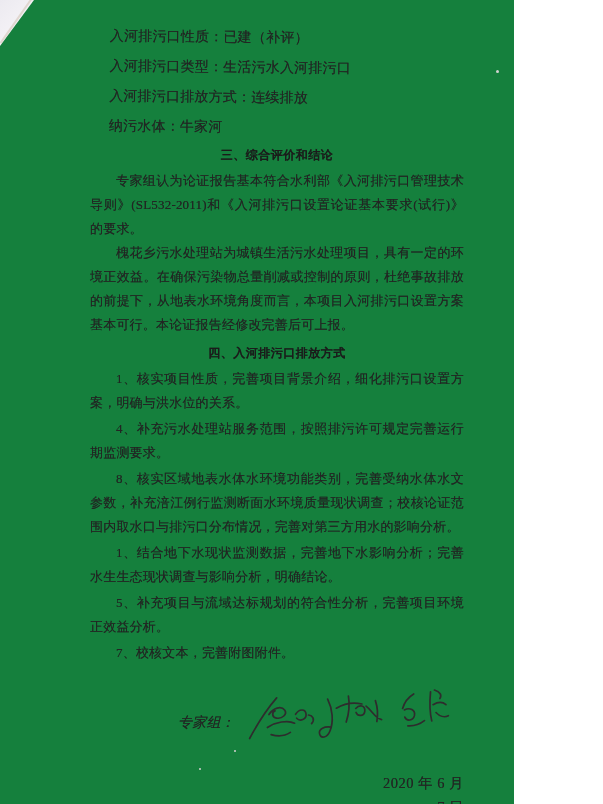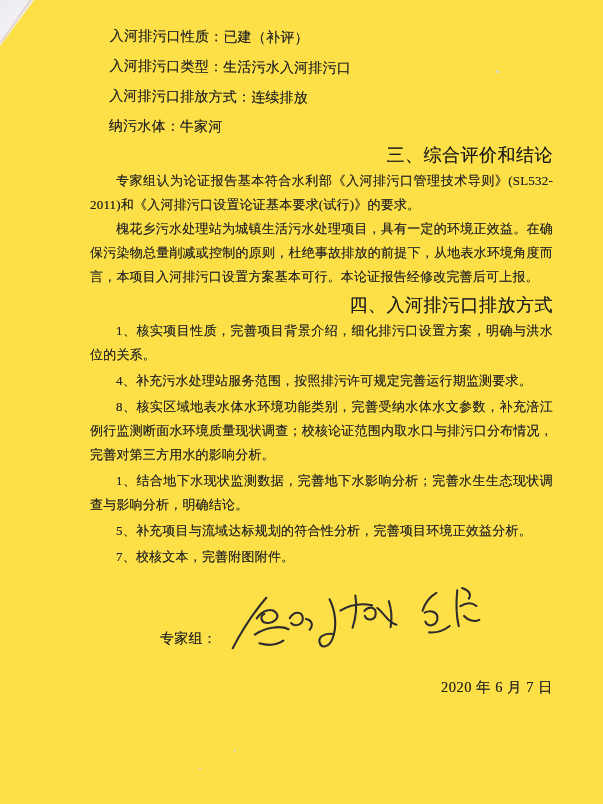--- a/index.html
+++ b/index.html
@@ -2,23 +2,23 @@
 <html><head>
 <meta charset="utf-8">
 <style>
   html, body {
     margin: 0;
     padding: 0;
     background: #ffffff;
   }
   .page {
     position: relative;
-    width: 603px;
+    width: 514px;
     height: 804px;
-    background: #fde047;
+    background: #15803d;
     overflow: hidden;
     color: #242424;
     font-family: "Liberation Serif", serif;
   }
   
   .fold-corner {
     position: absolute;
     left: 0; top: 0;
     width: 34px; height: 46px;
     background: linear-gradient(135deg, #eceaf0 0%, #f6f4f7 70%, #fbfafb 100%);
@@ -56,40 +56,41 @@
   .details {
     padding-left: 20px;
     font-size: 14px;
     line-height: 30px;
     transform: rotate(0.6deg);
     transform-origin: left top;
   }
   .detail { white-space: nowrap; }
   .sec-heading {
     font-family: "Liberation Sans", sans-serif;
-    font-weight: 400;
-    font-size: 18px;
+    font-weight: 700;
+    font-size: 12px;
     line-height: 24px;
     color: #1b1b1b;
     margin: 2px 0 2px 0;
     letter-spacing: 0.5px;
-    text-align: right;
+    text-align: center;
   }
   .sec-heading.second { margin-top: 4px; }
   .para {
     margin: 0;
     text-indent: 2em;
   }
   .item { margin-top: 2px; }
 
   .sig-row {
     margin-top: 18px;
-    margin-left: 70px;
+    margin-left: 88px;
     display: flex;
-    align-items: flex-end;
+    align-items: center;
+    font-style: italic;
   }
   .sig-label {
     font-size: 14px;
     padding-top: 16px;
     white-space: nowrap;
   }
   .signatures {
     margin-left: 10px;
     transform: rotate(-4deg);
   }

